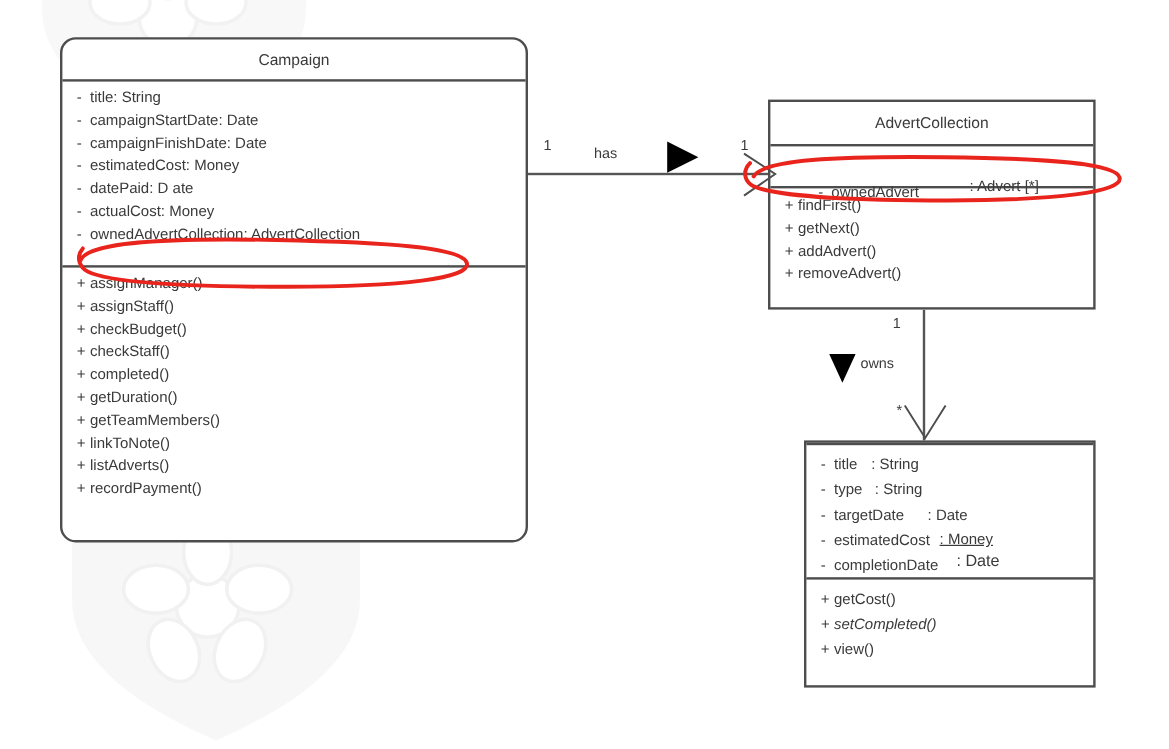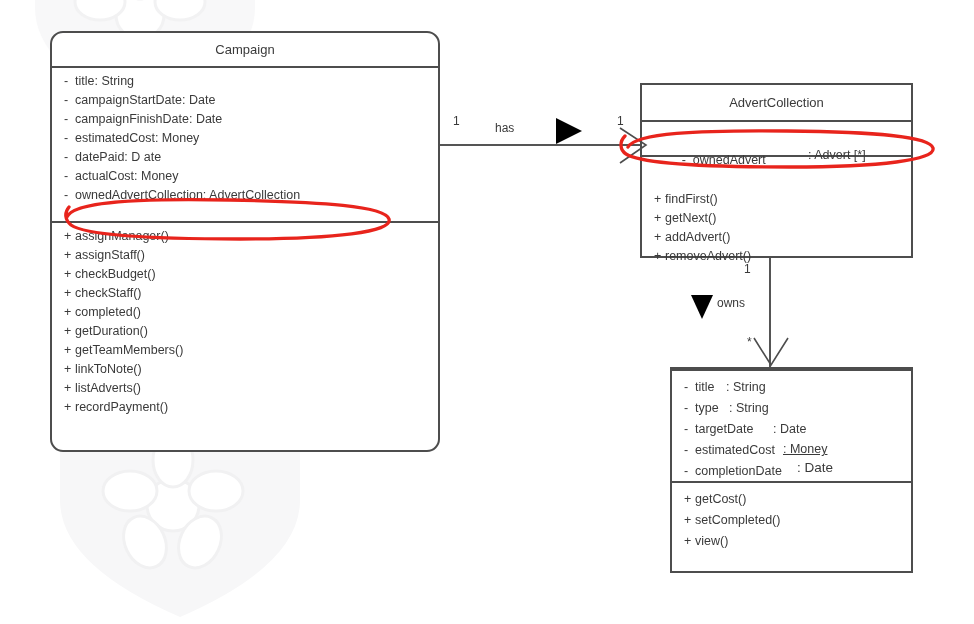--- a/index.html
+++ b/index.html
@@ -173,41 +173,41 @@
 
   <div class="uml-class" style="left:640px; top:83px; width:273px; height:175px;">
     <div class="uml-title" style="height:35px; line-height:35px;text-align:center;">AdvertCollection</div>
     <div class="uml-divider"></div>
     <div class="uml-compartment" style="height:33px; padding-top:7px;">
       <div class="adv-row">
         <span class="vis">-</span><span class="nm">ownedAdvert</span><span class="ty" style="left:128px; top:16px;margin-left:38px;">: Advert [*]</span>
       </div>
     </div>
     <div class="uml-divider"></div>
-    <div class="uml-compartment" style="padding-top:5px;margin-top:28px;">
+    <div class="uml-compartment" style="padding-top:5px;">
       <div class="uml-row"><span class="vis">+</span><span>findFirst()</span></div>
       <div class="uml-row"><span class="vis">+</span><span>getNext()</span></div>
       <div class="uml-row"><span class="vis">+</span><span>addAdvert()</span></div>
       <div class="uml-row"><span class="vis">+</span><span>removeAdvert()</span></div>
     </div>
   </div>
 
   <div class="uml-class" style="left:670px; top:367px; width:243px; height:206px;">
     <div class="uml-divider"></div>
     <div class="uml-compartment" style="height:110px; padding-top:6px;">
       <div class="adv-row"><span class="vis">-</span><span class="nm">title</span><span class="ty" style="left:54px; top:0;">: String</span></div>
       <div class="adv-row"><span class="vis">-</span><span class="nm">type</span><span class="ty" style="left:57px; top:0;">: String</span></div>
       <div class="adv-row"><span class="vis">-</span><span class="nm">targetDate</span><span class="ty" style="left:101px; top:0;">: Date</span></div>
       <div class="adv-row"><span class="vis">-</span><span class="nm">estimatedCost</span><span class="ty" style="left:111px; top:-1px;text-decoration:underline;">: Money</span></div>
       <div class="adv-row"><span class="vis">-</span><span class="nm">completionDate</span><span class="ty" style="left:125px; top:-4px; font-size:13.5px;">: Date</span></div>
     </div>
     <div class="uml-divider"></div>
     <div class="uml-compartment" style="padding-top:6px;">
       <div class="uml-row" style="line-height:21px;"><span class="vis">+</span><span>getCost()</span></div>
-      <div class="uml-row" style="line-height:21px;"><span class="vis">+</span><span>setCompleted()</span></div>
+      <div class="uml-row" style="line-height:21px;font-style:italic;"><span class="vis">+</span><span>setCompleted()</span></div>
       <div class="uml-row" style="line-height:21px;"><span class="vis">+</span><span>view()</span></div>
     </div>
   </div>
 
   <div class="line-h" style="left:440px; top:144px; width:205px;"></div>
   <div class="mult" style="left:453px; top:114px;">1</div>
   <div class="assoc-label" style="left:495px; top:121px;">has</div>
   <div class="tri-right" style="left:556px; top:118px;"></div>
   <div class="mult" style="left:617px; top:114px;">1</div>
   <svg class="openarrow" style="left:616px; top:126px; width:36px; height:40px;" viewBox="0 0 36 40" aria-hidden="true">

